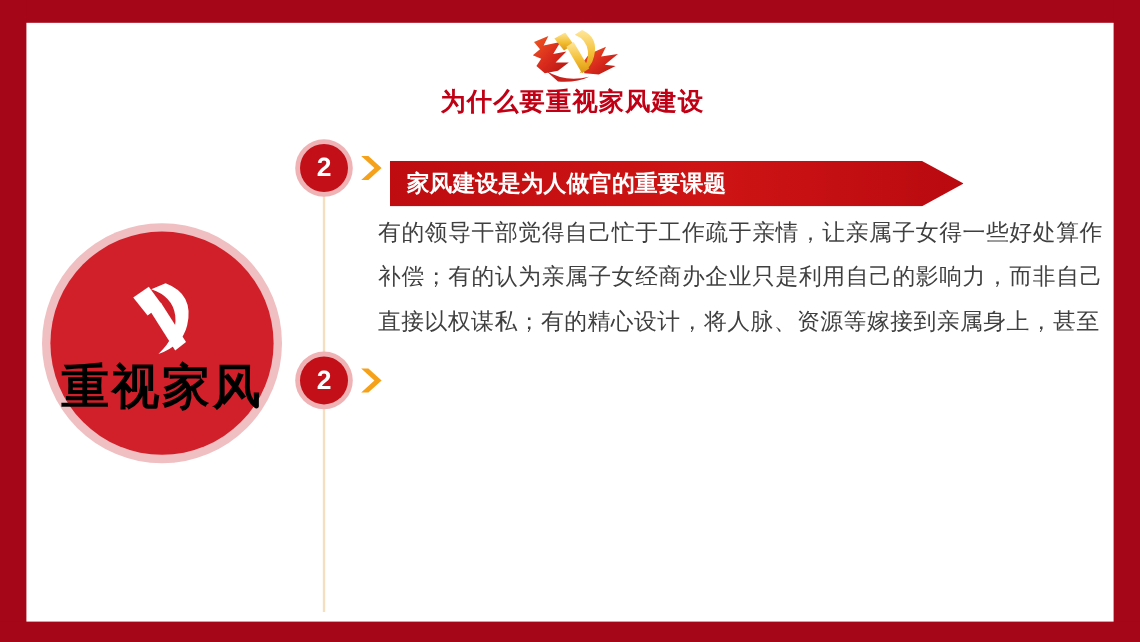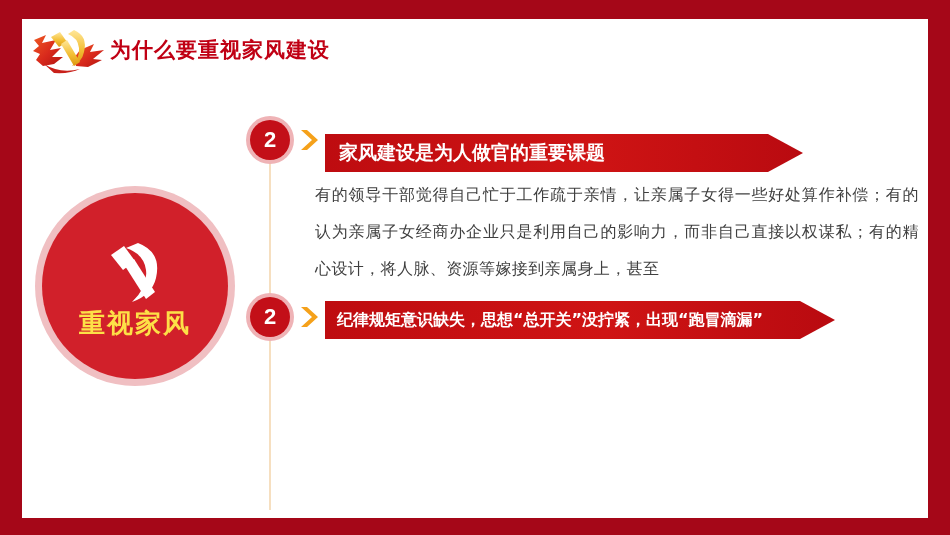--- a/index.html
+++ b/index.html
@@ -34,20 +34,21 @@
   
   .header {
     position: absolute;
     left: 22px;
     top: 19px;
     width: 906px;
     height: 62px;
     z-index: 6;
     display: flex;
     align-items: center;
+    flex-direction: column;
   }
 
   .emblem {
     position: relative;
     width: 76px;
     height: 52px;
     margin-left: 8px;
     flex: 0 0 auto;
   }
   .emblem svg { display: block; }
@@ -78,22 +79,22 @@
     align-items: center;
     justify-content: center;
   }
   .big-badge .hs-wrap {
     width: 74px;
     height: 66px;
     margin-top: 4px;
     margin-bottom: 2px;
   }
   .big-badge-label {
-    color: #fde047;
-    font-size: 26px;
+    color: #000000;
+    font-size: 40px;
     font-weight: bold;
     letter-spacing: 2px;
     font-family: "DejaVu Sans", "Liberation Sans", sans-serif;
     line-height: 1;
     margin-top: 2px;
   }
 
   
   .timeline-rule {
     position: absolute;
@@ -167,21 +168,21 @@
     padding-left: 12px;
     box-sizing: border-box;
     clip-path: polygon(0 0, 475px 0, 510px 19px, 475px 38px, 0 38px);
   }
 
   
   .para {
     position: absolute;
     z-index: 6;
     color: #3f3f3f;
-    font-size: 16px;
+    font-size: 19px;
     line-height: 37px;
     letter-spacing: 0.4px;
     text-align: justify;
     font-family: "DejaVu Sans", "Liberation Sans", sans-serif;
   }
   .para-1 { left: 315px; top: 176px; width: 604px; }
   .para-2 { left: 315px; top: 352px; width: 604px; }
 </style>
 </head>
 <body>
@@ -254,15 +255,14 @@
   </div>
   <div class="banner banner-1">家风建设是为人做官的重要课题</div>
   <div class="para para-1">有的领导干部觉得自己忙于工作疏于亲情，让亲属子女得一些好处算作补偿；有的认为亲属子女经商办企业只是利用自己的影响力，而非自己直接以权谋私；有的精心设计，将人脉、资源等嫁接到亲属身上，甚至</div>
 
   <div class="step-marker step-marker-2">2</div>
   <div class="step-arrow step-arrow-2">
     <svg width="24" height="24" viewBox="0 0 24 24">
       <path d="M3 2 L14 12 L3 22 L9 22 L20 12 L9 2 Z" fill="#f5a11a"></path>
     </svg>
   </div>
-  <div class="banner banner-2">纪律规矩意识缺失，思想“总开关”没拧紧，出现“跑冒滴漏”</div>
 
 </div>
 
 </body></html>

